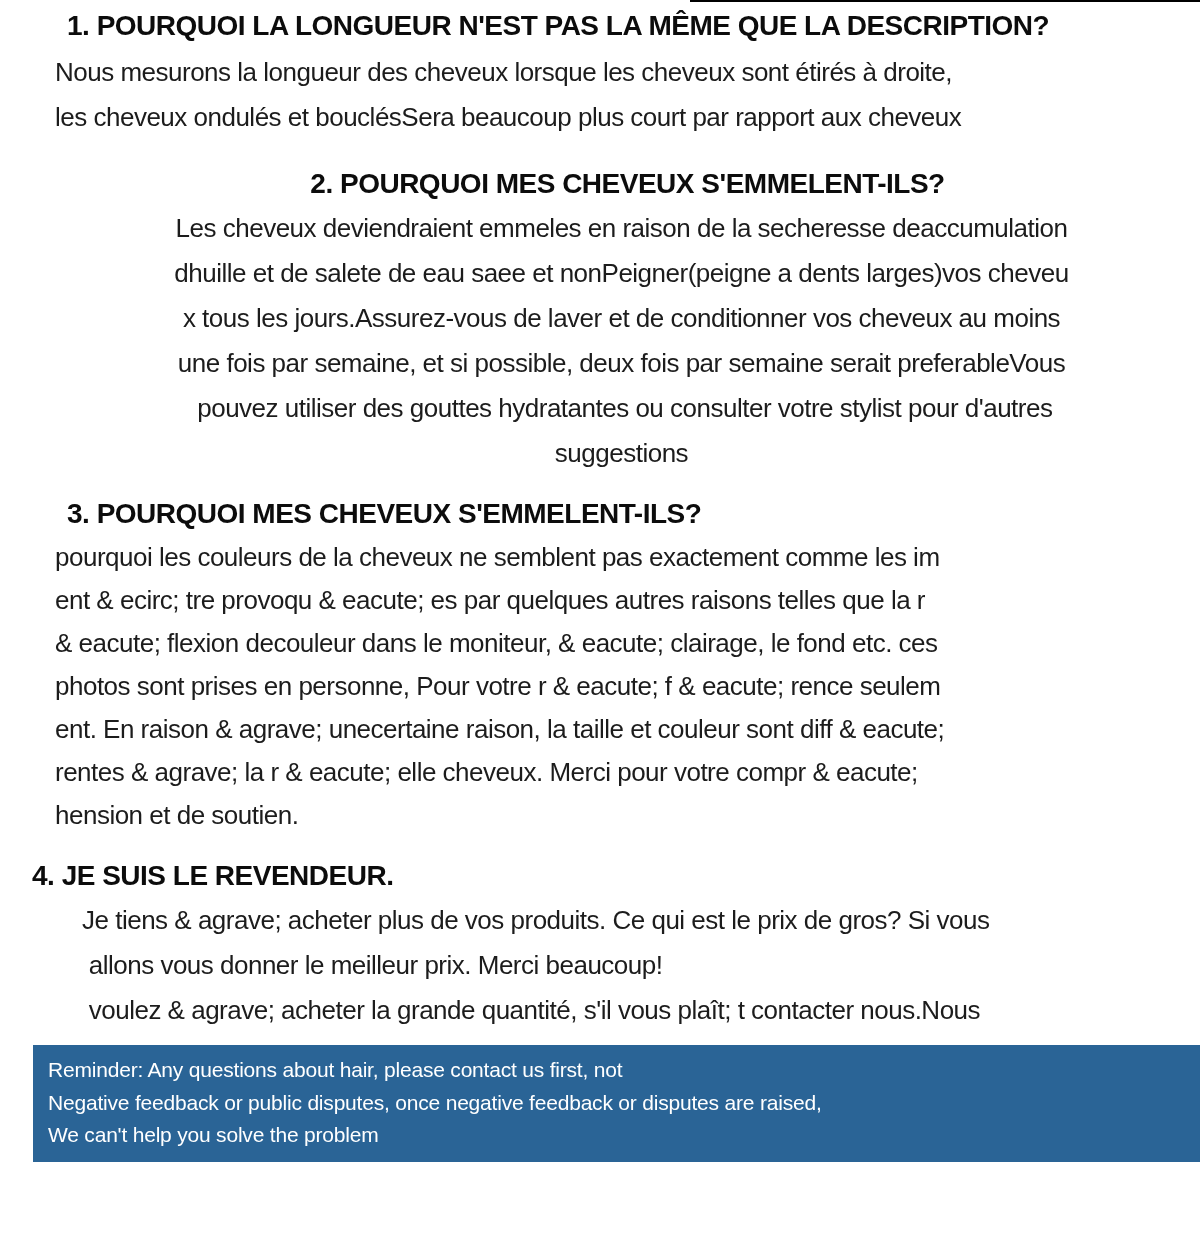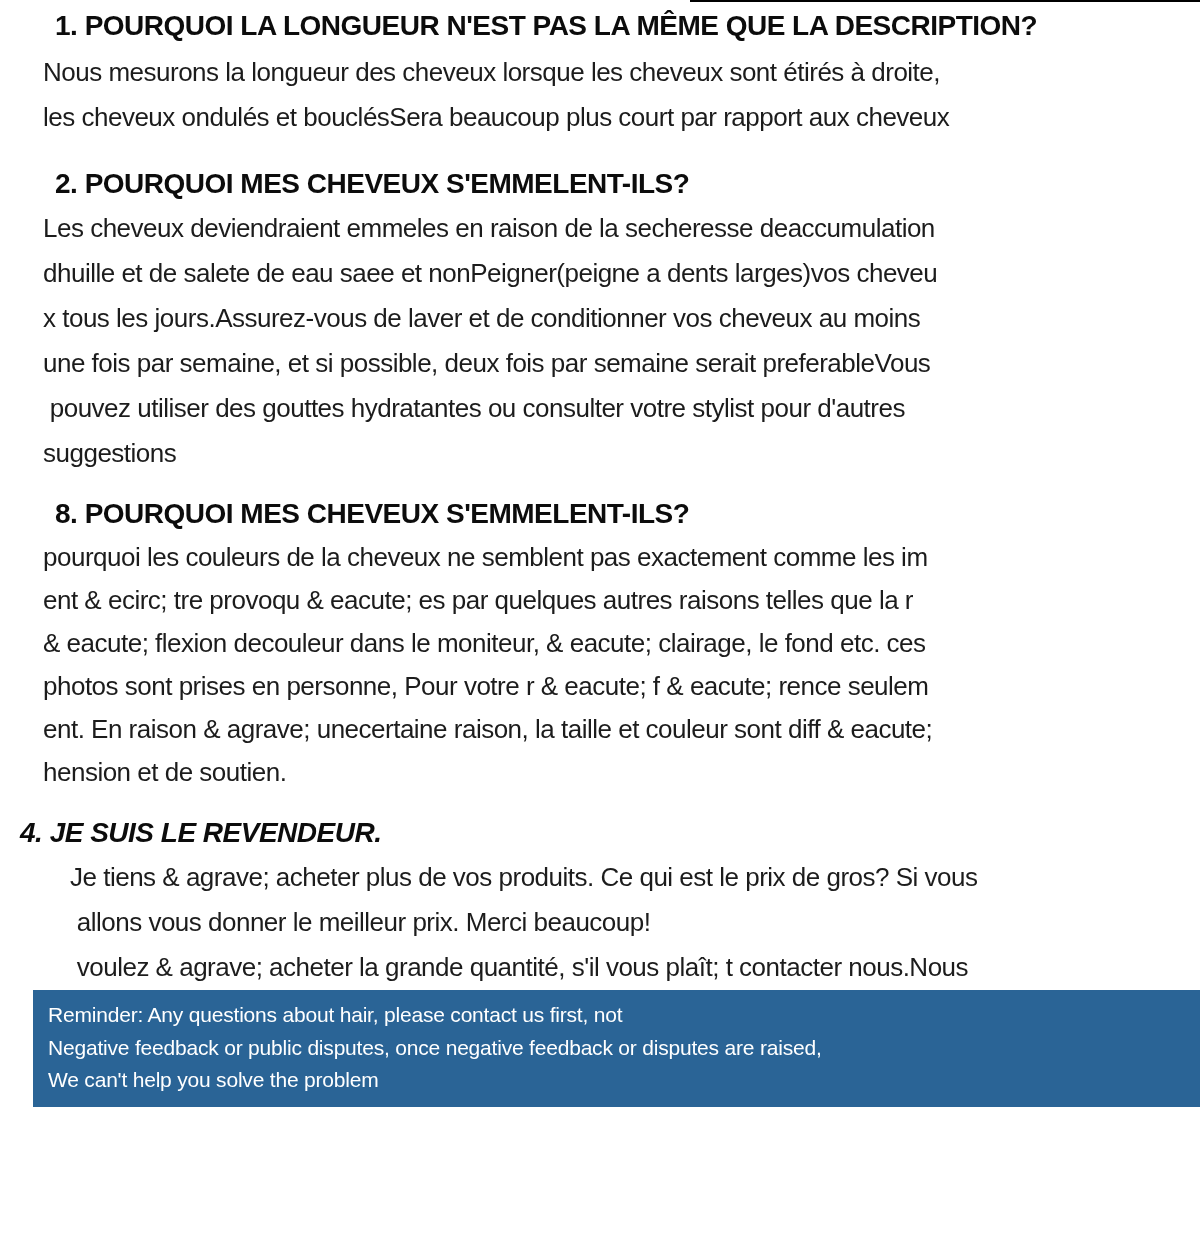--- a/index.html
+++ b/index.html
@@ -21,21 +21,21 @@
     background: #ffffff;
   }
   .top-divider {
     position: absolute;
     top: 0;
     left: 690px;
     width: 510px;
     height: 2px;
   }
   .faq-section {
-    margin: 0;
+    margin: 12px;
   }
   .faq-heading {
     margin: 0;
     padding-left: 55px;
     font-size: 28px;
     font-weight: 700;
     line-height: 36px;
     letter-spacing: -0.5px;
     color: #0c0c0c;
     white-space: pre;
@@ -46,25 +46,25 @@
     font-size: 26px;
     line-height: 45px;
     letter-spacing: -0.5px;
     color: #1c1c1c;
   }
   .text-line {
     white-space: pre;
   }
   .section-1 { margin-top: 3px; }
   .section-1 .faq-body { margin-top: 6px; }
-  .section-2 { margin-top: 26px; }
+  .section-2 { margin-top: 26px; text-align: center; }
   .section-3 { margin-top: 20px; }
   .section-3 .faq-body { line-height: 43px; }
   .section-4 { margin-top: 21px; }
-  .section-4 .faq-heading { padding-left: 20px; font-style: italic; }
+  .section-4 .faq-heading { padding-left: 20px; }
   .section-4 .faq-body { padding-left: 70px; }
   .reminder-box {
     margin-top: 0;
     margin-left: 33px;
     width: 1198px;
     min-height: 110px;
     box-sizing: border-box;
     padding: 9px 4px 10px 15px;
   }
   .reminder-body {
@@ -94,27 +94,28 @@
         <div class="text-line">Les cheveux deviendraient emmeles en raison de la secheresse deaccumulation</div>
         <div class="text-line">dhuille et de salete de eau saee et nonPeigner(peigne a dents larges)vos cheveu</div>
         <div class="text-line">x tous les jours.Assurez-vous de laver et de conditionner vos cheveux au moins</div>
         <div class="text-line">une fois par semaine, et si possible, deux fois par semaine serait preferableVous</div>
         <div class="text-line"> pouvez utiliser des gouttes hydratantes ou consulter votre stylist pour d'autres</div>
         <div class="text-line">suggestions</div>
       </div>
   </section>
 
   <section class="faq-section section-3">
-    <h2 class="faq-heading">8. POURQUOI MES CHEVEUX S'EMMELENT-ILS?</h2>
+    <h2 class="faq-heading">3. POURQUOI MES CHEVEUX S'EMMELENT-ILS?</h2>
     <div class="faq-body">
         <div class="text-line">pourquoi les couleurs de la cheveux ne semblent pas exactement comme les im</div>
         <div class="text-line">ent &amp; ecirc; tre provoqu &amp; eacute; es par quelques autres raisons telles que la r</div>
         <div class="text-line">&amp; eacute; flexion decouleur dans le moniteur, &amp; eacute; clairage, le fond etc. ces</div>
         <div class="text-line">photos sont prises en personne, Pour votre r &amp; eacute; f &amp; eacute; rence seulem</div>
         <div class="text-line">ent. En raison &amp; agrave; unecertaine raison, la taille et couleur sont diff &amp; eacute;</div>
+        <div class="text-line">rentes &amp; agrave; la r &amp; eacute; elle cheveux. Merci pour votre compr &amp; eacute;</div>
         <div class="text-line">hension et de soutien.</div>
       </div>
   </section>
 
   <section class="faq-section section-4">
     <h2 class="faq-heading">4. JE SUIS LE REVENDEUR.</h2>
     <div class="faq-body">
         <div class="text-line">Je tiens &amp; agrave; acheter plus de vos produits. Ce qui est le prix de gros? Si vous</div>
         <div class="text-line"> allons vous donner le meilleur prix. Merci beaucoup!</div>
         <div class="text-line"> voulez &amp; agrave; acheter la grande quantité, s'il vous plaît; t contacter nous.Nous</div>

